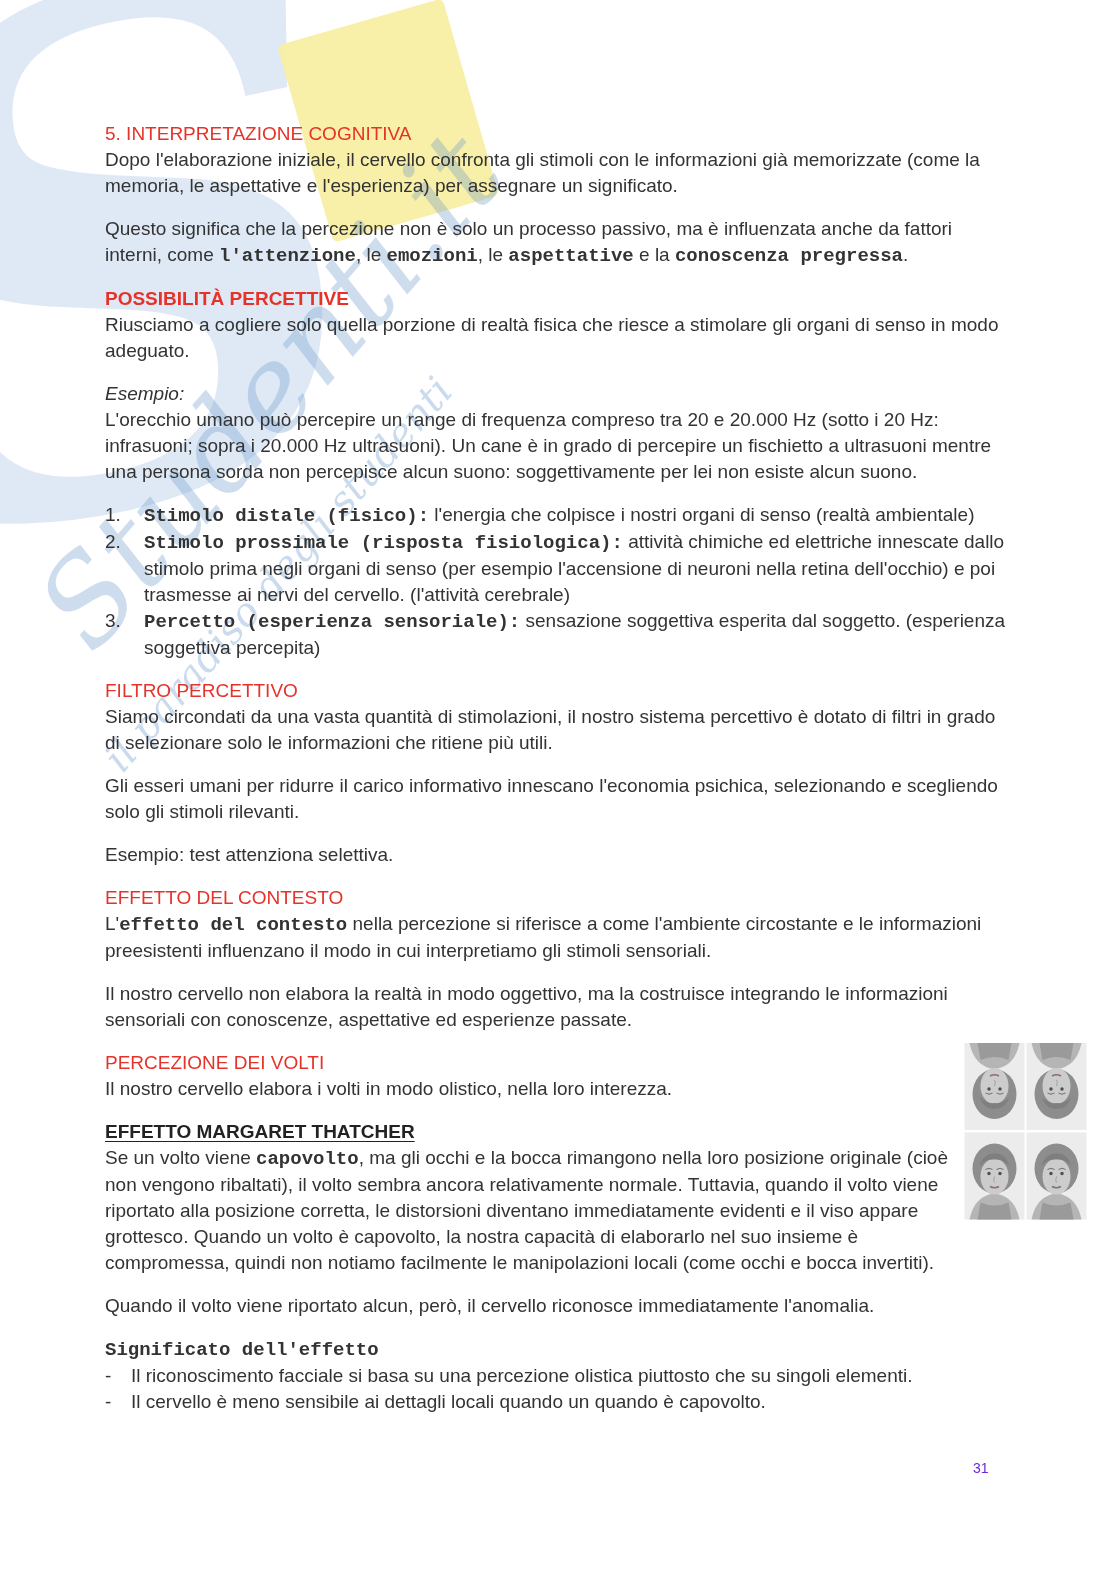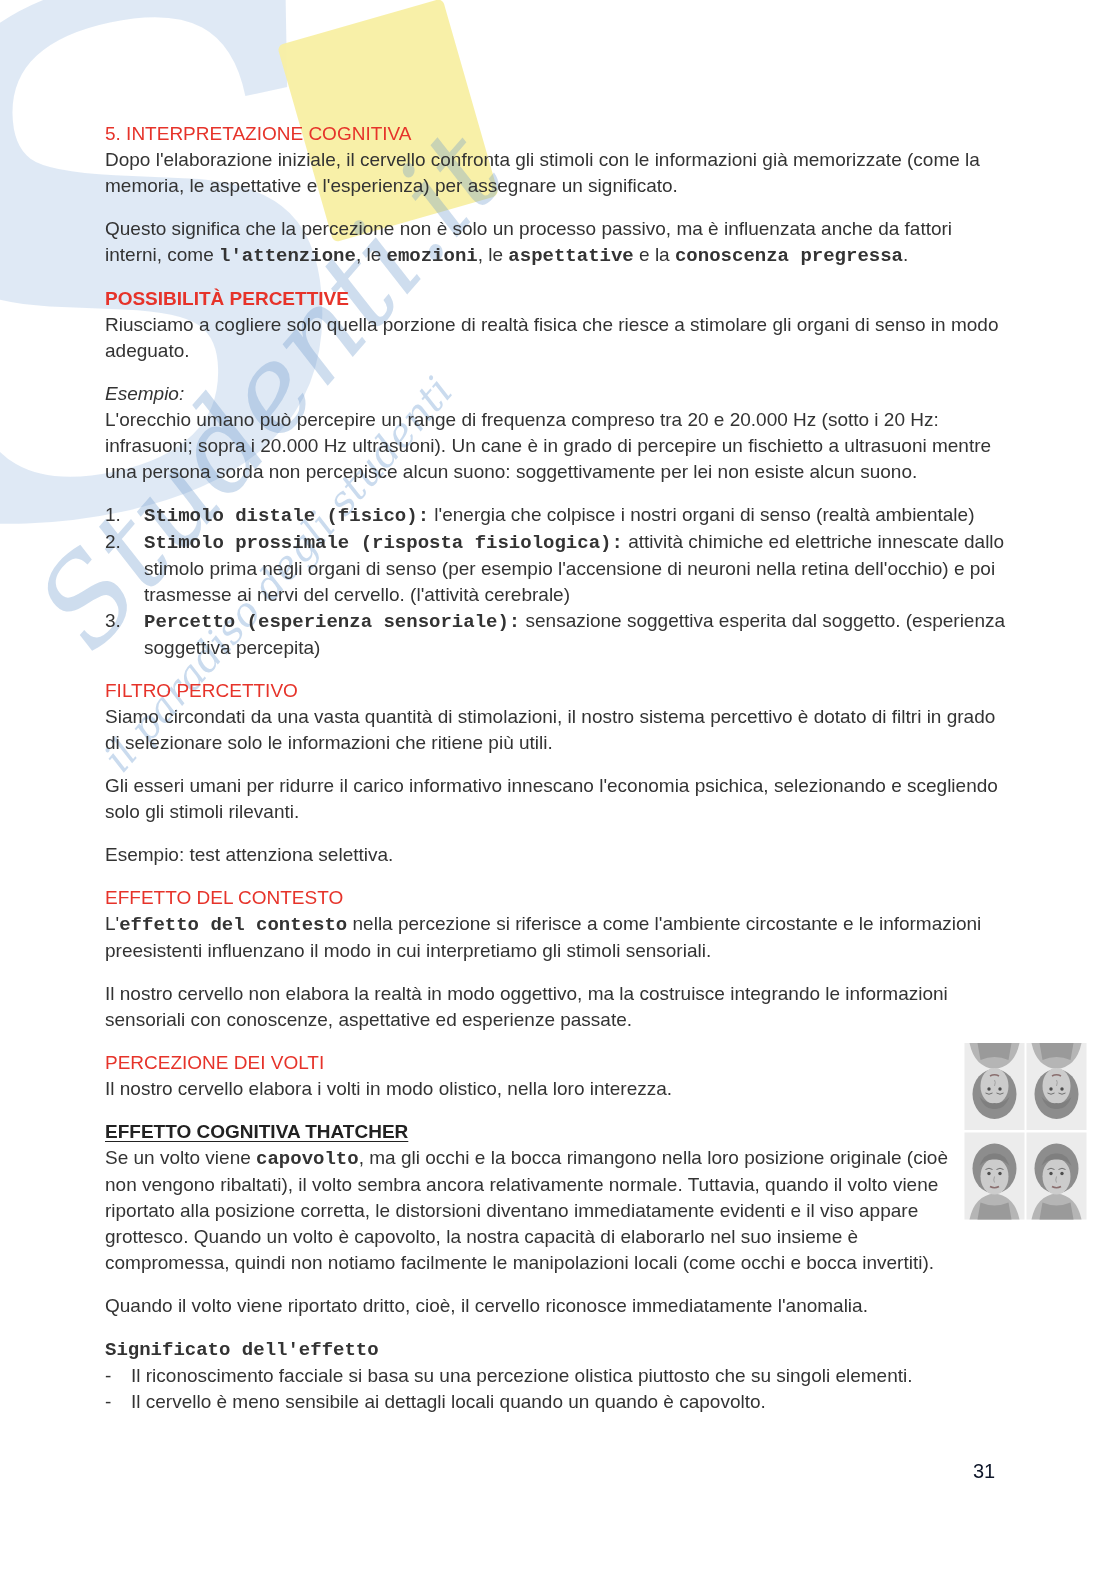--- a/index.html
+++ b/index.html
@@ -52,21 +52,21 @@
   .libody{flex:1;}
   
   .faces{
     float:right;width:123px;height:178px;
     margin:-8px -75px 6px 14px;display:none;
   }
   .faces-visible{display:block;}
   
   .page-number{
     position:absolute;left:973px;top:1460px;z-index:1;
-    font-size:20px;color:#0f172a;
+    font-size:14px;color:#6d28d9;
   }
 </style>
 </head>
 <body>
 
 <div class="watermark">
   <div class="wm-big-letter">S</div>
   <div class="wm-diamond"></div>
   <div class="wm-brand">Studenti.it</div>
   <div class="wm-slogan">il paradiso degli studenti</div>
@@ -122,23 +122,23 @@
     </defs>
     <rect x="0" y="0" width="123" height="178" fill="#ffffff"></rect>
     <use href="#cellface" transform="translate(60.5,88) rotate(180)"></use>
     <use href="#cellface" transform="translate(122.5,88) rotate(180)"></use>
     <use href="#cellface" transform="translate(0.5,90.5)"></use>
     <use href="#cellface" transform="translate(62.5,90.5)"></use>
   </svg>
 </div>
     <div class="blk heading red">PERCEZIONE DEI VOLTI</div>
     <p class="blk para"><span>Il nostro cervello elabora i volti in modo olistico, nella loro interezza.</span></p>
-    <div class="blk heading black-underline">EFFETTO COGNITIVA THATCHER</div>
+    <div class="blk heading black-underline">EFFETTO MARGARET THATCHER</div>
     <p class="blk para"><span>Se un volto viene </span><span class="b">capovolto</span><span>, ma gli occhi e la bocca rimangono nella loro posizione originale (cioè non vengono ribaltati), il volto sembra ancora relativamente normale. Tuttavia, quando il volto viene riportato alla posizione corretta, le distorsioni diventano immediatamente evidenti e il viso appare grottesco. Quando un volto è capovolto, la nostra capacità di elaborarlo nel suo insieme è compromessa, quindi non notiamo facilmente le manipolazioni locali (come occhi e bocca invertiti).</span></p>
-    <p class="blk para"><span>Quando il volto viene riportato dritto, cioè, il cervello riconosce immediatamente l'anomalia.</span></p>
+    <p class="blk para"><span>Quando il volto viene riportato alcun, però, il cervello riconosce immediatamente l'anomalia.</span></p>
     <p class="blk para tight"><span class="b">Significato dell'effetto</span></p>
     <div class="blk dlist">
       <div class="li">
         <span class="marker">-</span>
         <span class="libody"><span>Il riconoscimento facciale si basa su una percezione olistica piuttosto che su singoli elementi.</span></span>
       </div>
       <div class="li">
         <span class="marker">-</span>
         <span class="libody"><span>Il cervello è meno sensibile ai dettagli locali quando un quando è capovolto.</span></span>
       </div>

